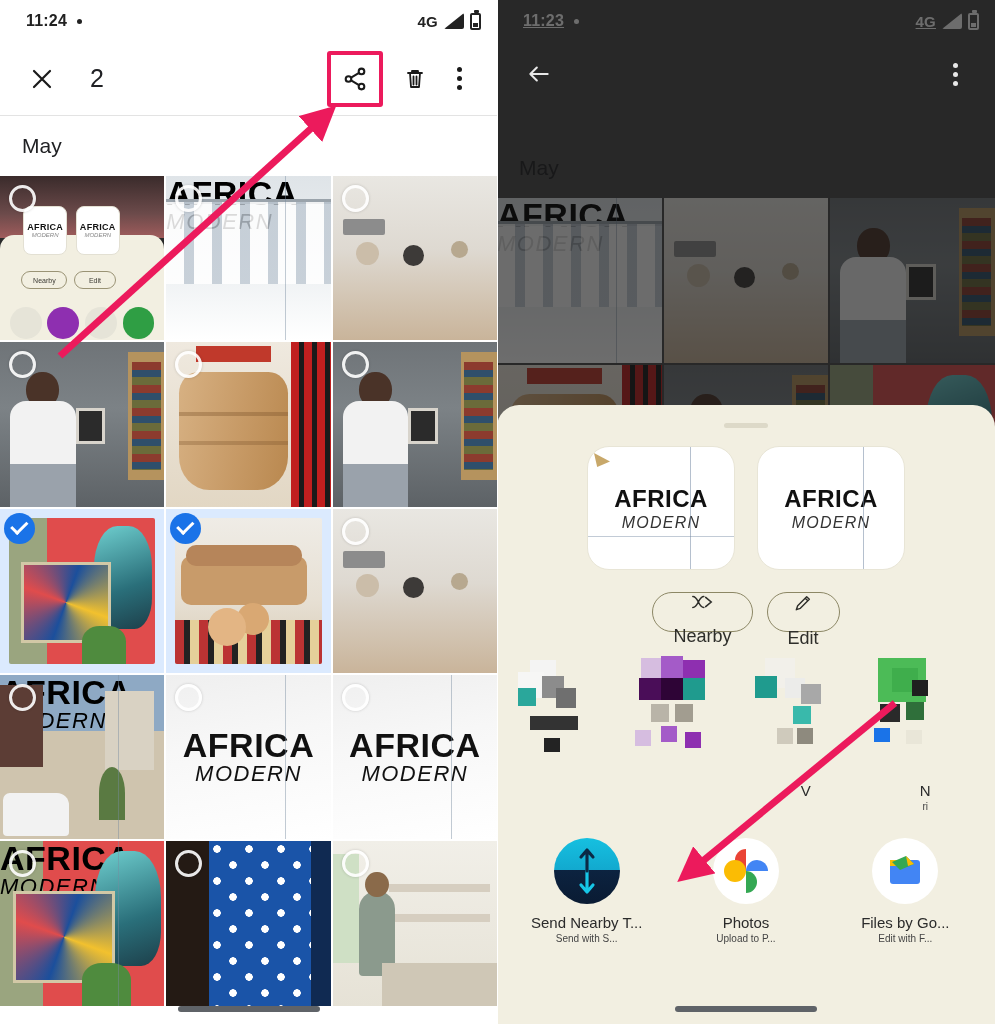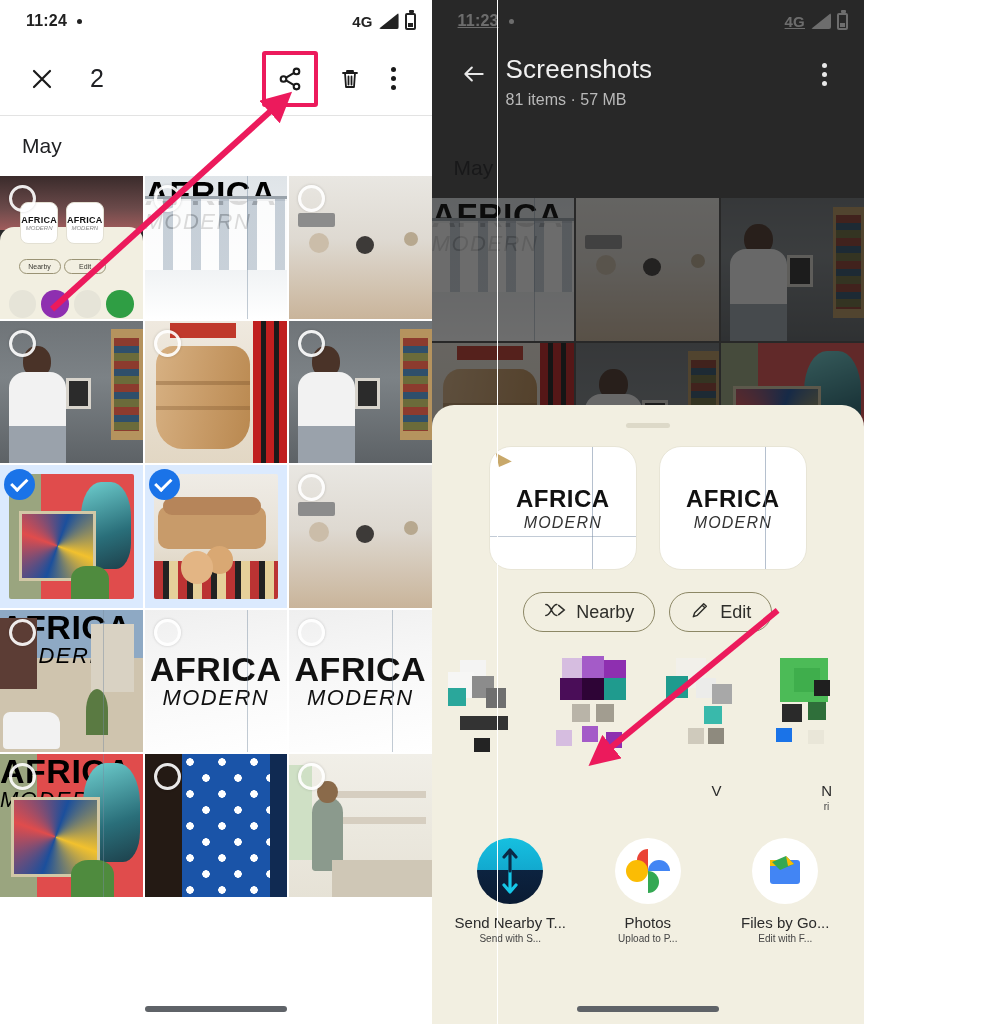--- a/index.html
+++ b/index.html
@@ -3,21 +3,21 @@
 <meta charset="utf-8">
 <title>Photos share flow</title>
 <style>
   * { box-sizing: border-box; margin: 0; padding: 0; }
   html, body {
     width: 995px; height: 1024px;
     background: #ffffff;
     font-family: "Liberation Sans", sans-serif;
     overflow: hidden;
   }
-  #root { position: relative; width: 864px; height: 1024px; display: flex; }
+  #root { position: relative; width: 995px; height: 1024px; display: flex; }
 
   
   .panel { position: relative; height: 1024px; overflow: hidden; }
   #panel-left  { width: 497px; background: #ffffff; }
   #panel-right { width: 498px; background: #4a4a4a; }
   .panel-divider { position: absolute; left: 497px; top: 0; width: 1px; height: 1024px; background: #ffffff; z-index: 60; }
 
   
   .statusbar {
     position: relative; height: 42px;
@@ -208,21 +208,21 @@
   }
   .preview-card .p1 { font-size:24px; font-weight:bold; letter-spacing:.5px; color:#111; }
   .preview-card .p2 { font-size:16px; font-style:italic; font-weight:300; letter-spacing:1.2px; color:#333; margin-top:1px; }
   .preview-card .crease { position:absolute; top:0; bottom:0; width:1px; background:rgba(120,140,165,.55); }
   .preview-card .crease2 { position:absolute; left:0; right:0; height:1px; background:rgba(120,140,165,.45); }
   .preview-card .corner { position:absolute; left:6px; top:6px; width:16px; height:14px; background:#c8a86a; clip-path:polygon(0 0,100% 60%,20% 100%); }
 
   #chip-row { display:flex; justify-content:center; gap:14px; margin-top:22px; }
   .chip {
     height:40px; padding:0 20px; border:1px solid #8c8765; border-radius:20px;
-    display:flex; align-items:center; gap:10px; color:#2e2e2a; font-size:18px; background:transparent;
+    display:flex; align-items:center; gap:10px; color:#2e2e2a; font-size:18px; background:transparent;flex-direction:column;
   }
 
   #app-rows { margin-top:28px; }
   .app-row { display:flex; justify-content:space-around; padding:0 10px; }
   .app { width:110px; display:flex; flex-direction:column; align-items:center; position:relative; }
   .app .glyph { width:66px; height:66px; border-radius:50%; display:flex; align-items:center; justify-content:center; overflow:hidden; position:relative; }
   .app .l1 { font-size:15px; color:#2b2b2b; margin-top:10px; white-space:nowrap; }
   .app .l2 { font-size:10px; color:#444; margin-top:2px; white-space:nowrap; }
 
   
@@ -506,24 +506,20 @@
 
     <div id="right-scrim"></div>
 
     <div style="position:absolute;left:0;top:42px;right:0;z-index:12;">
       <div id="right-appbar">
         <div class="back">
           <svg width="26" height="26" viewBox="0 0 24 24" aria-hidden="true">
             <path d="M20 12H4 M10 6 L4 12 L10 18" stroke="#e8e8e8" stroke-width="1.9" fill="none" stroke-linecap="round" stroke-linejoin="round"></path>
           </svg>
         </div>
-        <div id="right-titleblock">
-          <div id="right-title">Screenshots</div>
-          <div id="right-subtitle">81 items · 57 MB</div>
-        </div>
         <div class="kebab-wrap">
           <span class="kebab">
               <i></i>
               <i></i>
               <i></i>
             </span>
         </div>
       </div>
     </div>
 

